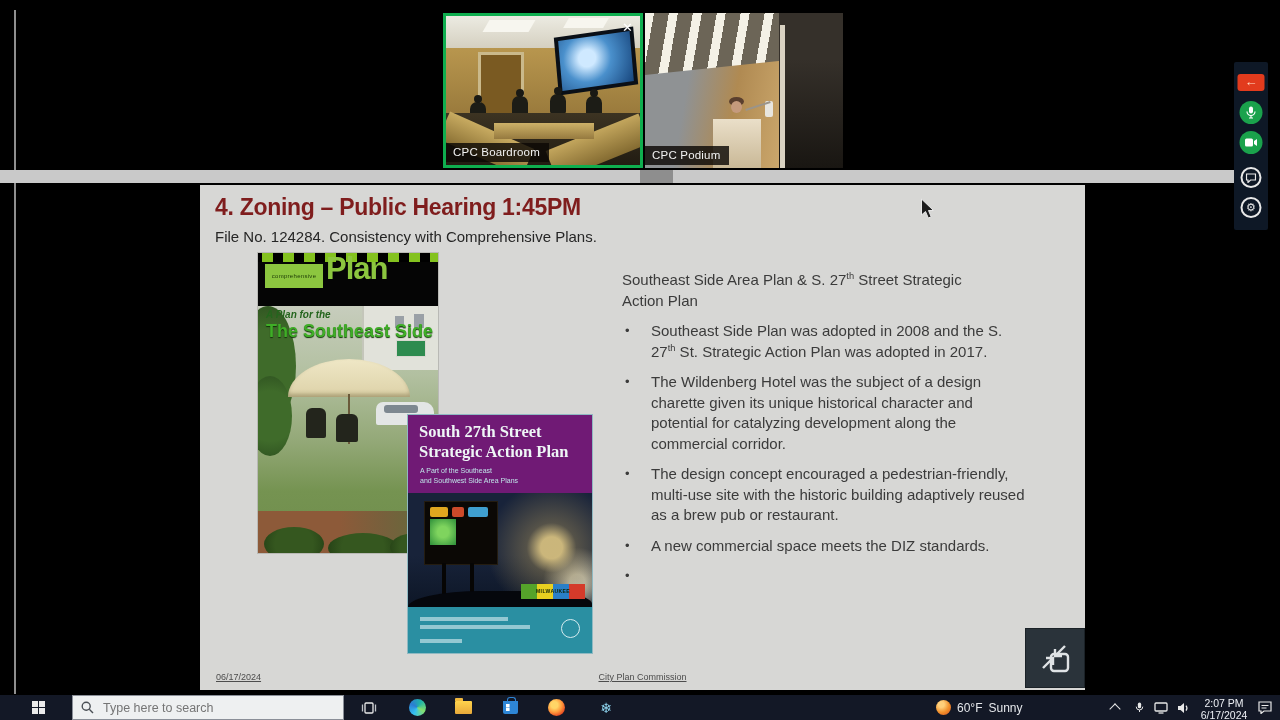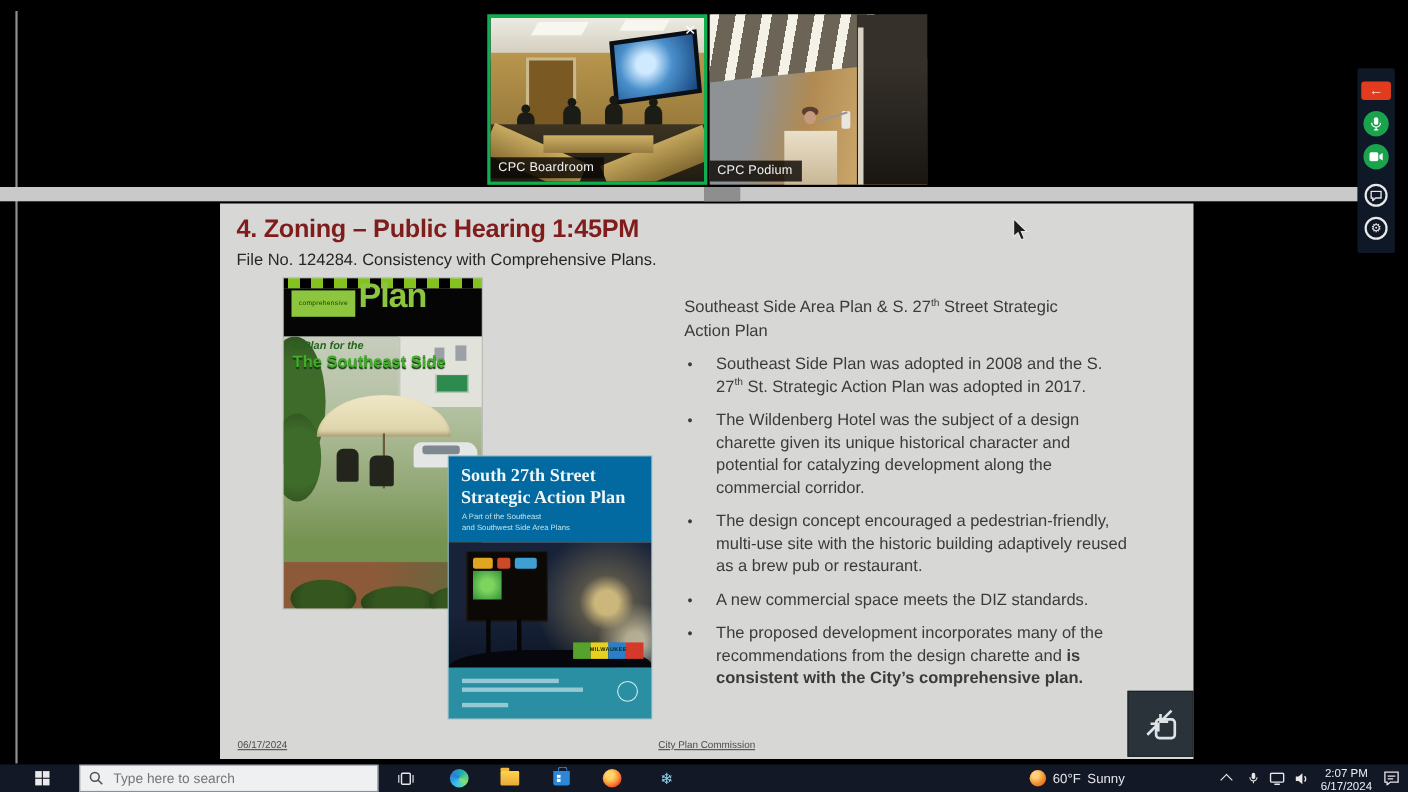--- a/index.html
+++ b/index.html
@@ -72,34 +72,34 @@
           font-size:6px;text-align:center;line-height:24px;letter-spacing:.3px;}
   .c1-plan{position:absolute;left:68px;top:-2px;font-size:31px;font-weight:700;color:#8cc63f;letter-spacing:-1px;}
   .c1-photo{position:absolute;left:0;top:53px;right:0;bottom:0;overflow:hidden;
             background:linear-gradient(180deg,#c7cdbd 0,#b2c0a0 28%,#93a877 55%,#75935132 75%,#6f8d4c 100%);
             background:linear-gradient(180deg,#c7cdbd 0,#b2c0a0 28%,#93a877 55%,#759351 75%,#6f8d4c 100%);}
   .c1-bldg{position:absolute;right:0;top:0;width:74px;height:64px;background:#e1e2da;border-left:2px solid #c4c6ba;}
   .c1-win{position:absolute;background:#9aa0a6;}
   .c1-sign{position:absolute;right:12px;top:34px;width:28px;height:15px;background:#2e8b4f;border:1px solid #d8d8d0;}
   .c1-tree{position:absolute;border-radius:50%;background:radial-gradient(circle,#3f6b2a 0 55%,#2e5120 100%);}
   .c1-line1{position:absolute;left:8px;top:3px;font-size:10px;font-weight:700;color:#24651d;font-style:italic;}
-  .c1-line2{position:absolute;left:8px;top:15px;font-size:15px;font-weight:700;color:#3fae27;text-shadow:0 1px 1px #123409;}
+  .c1-line2{position:absolute;left:8px;top:15px;font-size:18px;font-weight:700;color:#3fae27;text-shadow:0 1px 1px #123409;}
   .c1-umb{position:absolute;left:30px;top:53px;width:122px;height:38px;background:linear-gradient(#efe7c6,#ddd2a8);
           border-radius:100% 100% 0 0/200% 200% 0 0;box-shadow:inset 0 -3px 4px rgba(90,80,40,.4);}
   .c1-pole{position:absolute;left:90px;top:88px;width:2px;height:50px;background:#6a5a3a;}
   .c1-car{position:absolute;left:118px;top:96px;width:58px;height:23px;background:#e3e6e5;border-radius:7px 10px 2px 2px;}
   .c1-car::before{content:"";position:absolute;left:8px;top:3px;width:34px;height:8px;background:#7d8890;border-radius:3px;}
   .c1-fig{position:absolute;background:#23251c;border-radius:6px 6px 2px 2px;}
   .c1-ground{position:absolute;left:0;bottom:0;width:100%;height:42px;background:linear-gradient(90deg,#8d5a39 0 45%,#77603c 70%,#5e6e3a 100%);}
   .c1-shrub{position:absolute;border-radius:50%;background:radial-gradient(circle,#35571f 0 55%,#24401575 100%);
             background:radial-gradient(circle,#35571f 0 55%,#244015 100%);}
 
   
   #cover2{left:208px;top:230px;width:184px;height:238px;z-index:2;box-shadow:0 0 0 1px #8fb9c2;}
-  .c2-head{position:absolute;left:0;top:0;right:0;height:78px;background:#0369a1;color:#eef6f6;}
+  .c2-head{position:absolute;left:0;top:0;right:0;height:78px;background:#701a75;color:#eef6f6;}
   .c2-t1{position:absolute;left:11px;top:7px;font-family:"Liberation Serif",serif;font-weight:700;font-size:16.5px;}
   .c2-t2{position:absolute;left:11px;top:27px;font-family:"Liberation Serif",serif;font-weight:700;font-size:16.5px;}
   .c2-s1{position:absolute;left:12px;top:52px;font-size:7px;color:#bfe3e8;}
   .c2-s2{position:absolute;left:12px;top:62px;font-size:7px;color:#bfe3e8;}
   .c2-photo{position:absolute;left:0;top:78px;right:0;height:114px;overflow:hidden;background:
       radial-gradient(circle at 78% 48%,rgba(222,198,130,.9) 0 7%,rgba(160,140,90,.45) 16%,rgba(30,40,60,0) 42%),
       radial-gradient(circle at 92% 78%,rgba(230,225,200,.8) 0 4%,rgba(30,40,60,0) 18%),
       linear-gradient(#18233a 0 55%,#0d1626 100%);}
   .c2-sign{position:absolute;left:16px;top:8px;width:72px;height:62px;background:#0b0805;border:1px solid #241c10;}
   .c2-neon{position:absolute;height:10px;border-radius:2px;}
@@ -281,21 +281,20 @@
       <div class="bullet">
         <span class="bdot">•</span>
         <span class="btext"><span>The design concept encouraged a pedestrian-friendly, multi-use site with the historic building adaptively reused as a brew pub or restaurant.</span></span>
       </div>
       <div class="bullet">
         <span class="bdot">•</span>
         <span class="btext"><span>A new commercial space meets the DIZ standards.</span></span>
       </div>
       <div class="bullet">
         <span class="bdot">•</span>
-        <span class="btext"><span>The proposed development incorporates many of the recommendations from the design charette and </span><span class="b">is consistent with the City’s comprehensive plan.</span></span>
       </div>
     </div>
 
     <div class="sfoot" id="sfoot-date">06/17/2024</div>
     <div class="sfoot" id="sfoot-center">City Plan Commission</div>
 
     <div class="abs" id="minbtn">
       <svg width="36" height="36" viewBox="0 0 36 36">
         <g stroke="#dfe3e5" stroke-width="2.4" fill="none">
           <path d="M27 5 L17 15"></path>

